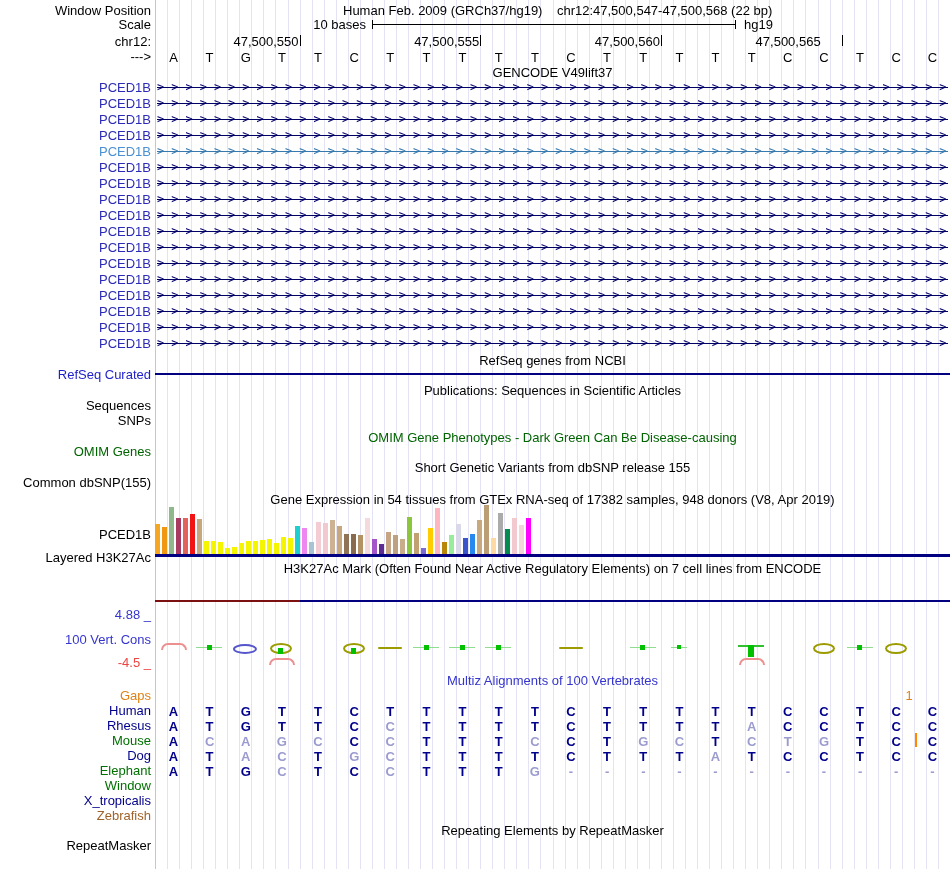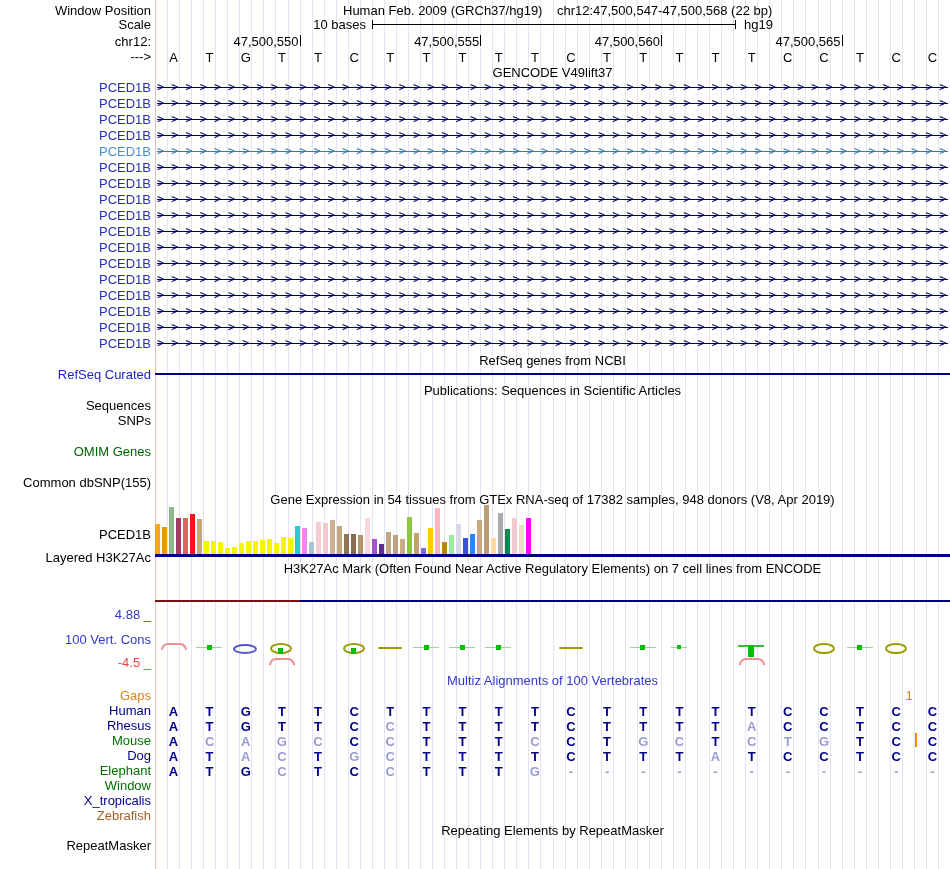--- a/index.html
+++ b/index.html
@@ -56,22 +56,24 @@
   <div id="gencode"></div>
 
   <div class="ctitle" style="top:354px">RefSeq genes from NCBI</div>
   <div class="lbl" style="top:368px;color:#2222cc">RefSeq Curated</div>
   <div class="hline" style="left:155px;top:373px;width:795px"></div>
 
   <div class="ctitle" style="top:384px">Publications: Sequences in Scientific Articles</div>
   <div class="lbl" style="top:399px">Sequences</div>
   <div class="lbl" style="top:414px">SNPs</div>
 
+  <div class="ctitle" style="top:431px;color:#006400">OMIM Gene Phenotypes - Dark Green Can Be Disease-causing</div>
   <div class="lbl" style="top:445px;color:#006400">OMIM Genes</div>
 
+  <div class="ctitle" style="top:461px">Short Genetic Variants from dbSNP release 155</div>
   <div class="lbl" style="top:476px">Common dbSNP(155)</div>
 
   <div class="ctitle" style="top:493px">Gene Expression in 54 tissues from GTEx RNA-seq of 17382 samples, 948 donors (V8, Apr 2019)</div>
   <div class="lbl" style="top:528px">PCED1B</div>
   <div class="bars" id="gtexbars">
       <div style="height: 31px; background: rgb(245, 166, 35);"></div>
       <div style="height: 28px; background: rgb(239, 150, 19);"></div>
       <div style="height: 48px; background: rgb(143, 185, 139);"></div>
       <div style="height: 37px; background: rgb(168, 57, 95);"></div>
       <div style="height: 37px; background: rgb(226, 99, 92);"></div>
@@ -143,21 +145,21 @@
   <div id="multiz"></div>
 
   <div class="ctitle" style="top:824px">Repeating Elements by RepeatMasker</div>
   <div class="lbl" style="top:839px">RepeatMasker</div>
 <div class="abs" style="left: 213.545px; top: 35px; width: 85px; text-align: right;">47,500,550</div>
     <div class="tick" style="left: 299.5px; top: 35px; height: 11px;"></div>
     <div class="abs" style="left: 394.227px; top: 35px; width: 85px; text-align: right;">47,500,555</div>
     <div class="tick" style="left: 480.2px; top: 35px; height: 11px;"></div>
     <div class="abs" style="left: 574.909px; top: 35px; width: 85px; text-align: right;">47,500,560</div>
     <div class="tick" style="left: 660.9px; top: 35px; height: 11px;"></div>
-    <div class="abs" style="left: 755.591px; top: 35px; width: 85px; text-align: right;">47,500,565</div>
+    <div class="abs" style="left: 755.591px; top: 35px; width: 85px; ">47,500,565</div>
     <div class="tick" style="left: 841.6px; top: 35px; height: 11px;"></div>
     <div class="base" style="left: 155px; top: 50px;">A</div>
     <div class="base" style="left: 191.1px; top: 50px;">T</div>
     <div class="base" style="left: 227.3px; top: 50px;">G</div>
     <div class="base" style="left: 263.4px; top: 50px;">T</div>
     <div class="base" style="left: 299.5px; top: 50px;">T</div>
     <div class="base" style="left: 335.7px; top: 50px;">C</div>
     <div class="base" style="left: 371.8px; top: 50px;">T</div>
     <div class="base" style="left: 408px; top: 50px;">T</div>
     <div class="base" style="left: 444.1px; top: 50px;">T</div>

